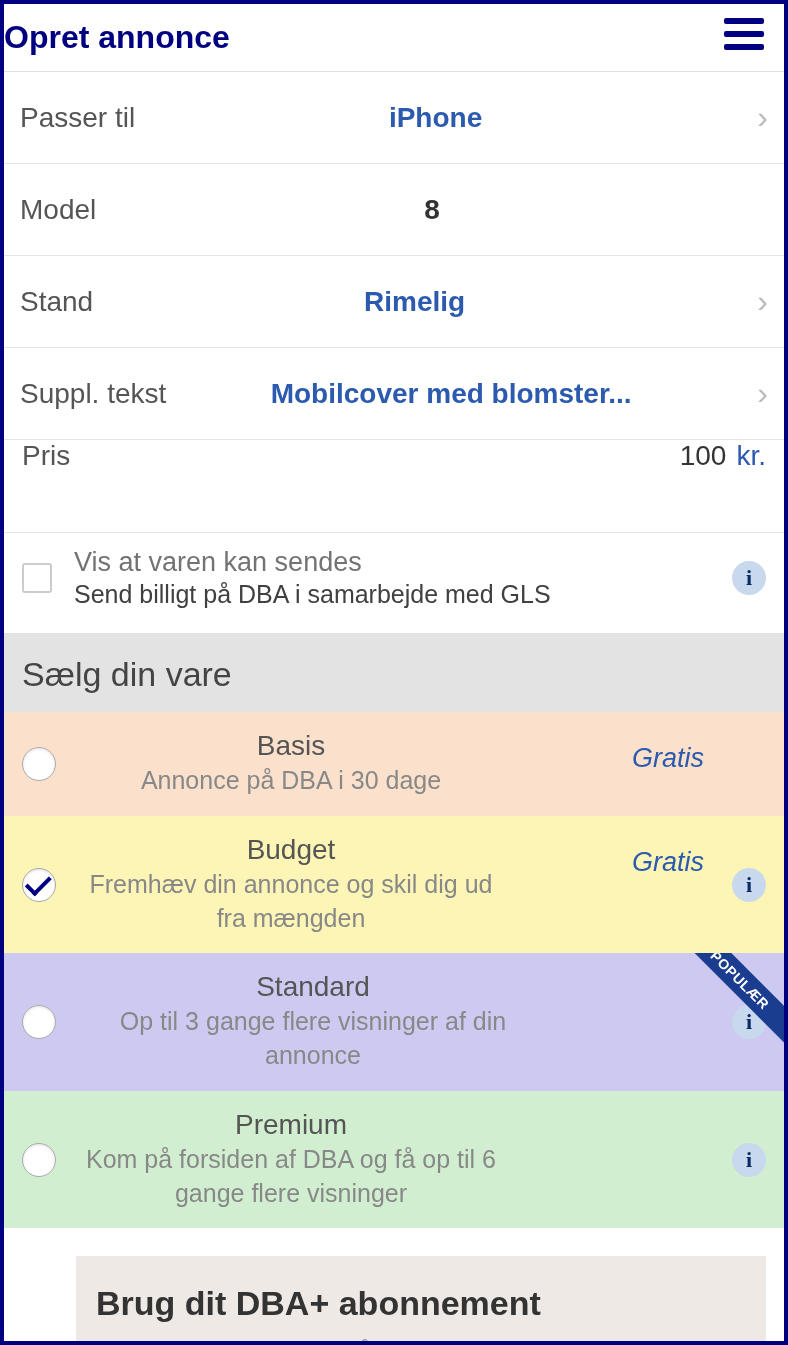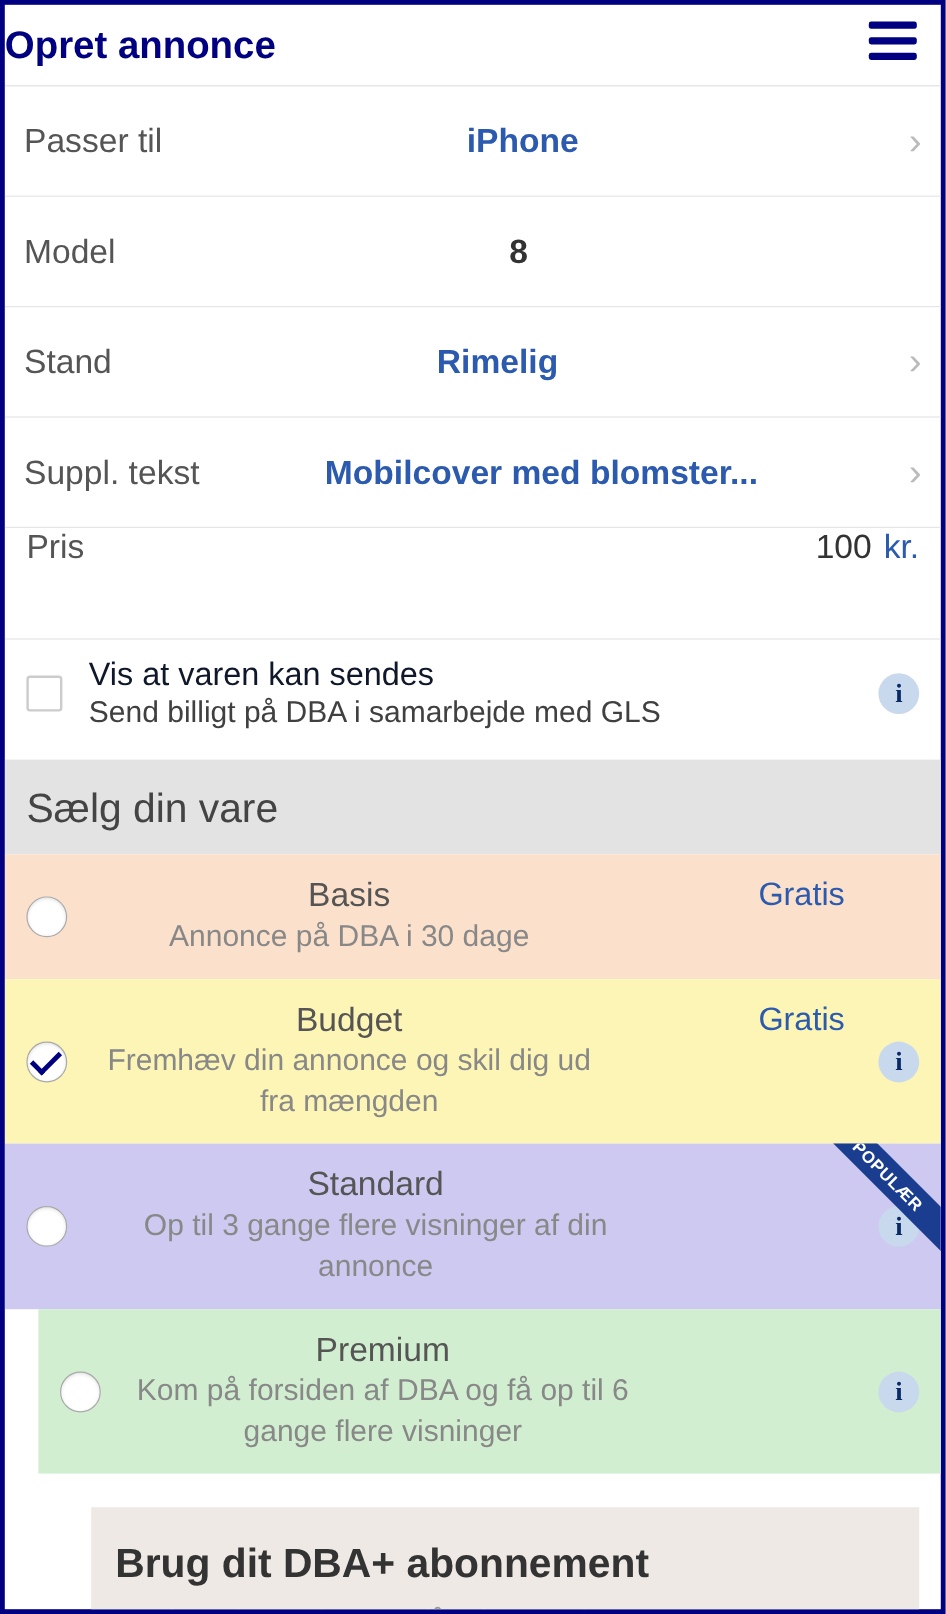--- a/index.html
+++ b/index.html
@@ -107,21 +107,21 @@
       border-radius: 3px;
       margin-right: 22px;
       flex-shrink: 0;
       cursor: pointer;
     }
     .shipping-text {
       flex: 1;
     }
     .shipping-title {
       font-size: 27px;
-      color: #0f172a;
+      color: #737373;
       margin-bottom: 2px;
     }
     .shipping-sub {
       font-size: 25px;
       color: #404040;
     }
     .info-icon {
       width: 34px;
       height: 34px;
       border-radius: 50%;
@@ -146,21 +146,21 @@
       display: flex;
       align-items: center;
       padding: 18px 18px;
       position: relative;
       overflow: hidden;
       text-align: center;
     }
     .plan-basis { background: #fbe1cc; }
     .plan-budget { background: #fcf5b5; }
     .plan-standard { background: #cdc9f0; gap: 22px; }
-    .plan-premium { background: #d1efd0; margin-left: 28px; }
+    .plan-premium { background: #d1efd0; }
     .radio {
       width: 34px;
       height: 34px;
       border-radius: 50%;
       border: 1px solid #aaa;
       background: #fff;
       margin-right: 20px;
       flex-shrink: 0;
       display: flex;
       align-items: center;
@@ -189,21 +189,22 @@
     .plan-desc {
       font-size: 25px;
       color: #888;
       line-height: 1.35;
     }
     .plan-price {
       font-size: 27px;
       color: #2b5aae;
       position: absolute;
       right: 80px;
-      top: 18px;
+      top: 31px;
+      font-style: italic;
     }
     .plan-info {
       margin-left: auto;
     }
     .popular-ribbon {
       position: absolute;
       top: 14px;
       right: -42px;
       background: #1a3d8f;
       color: #fff;

